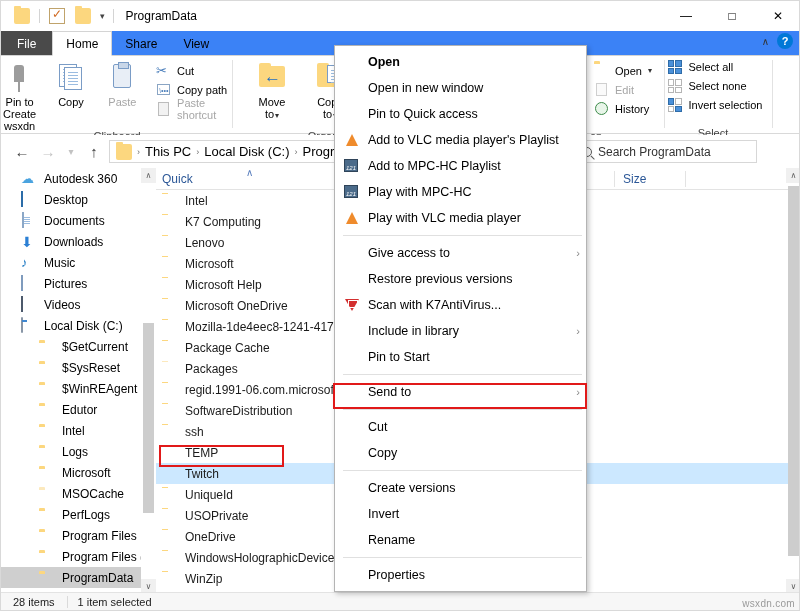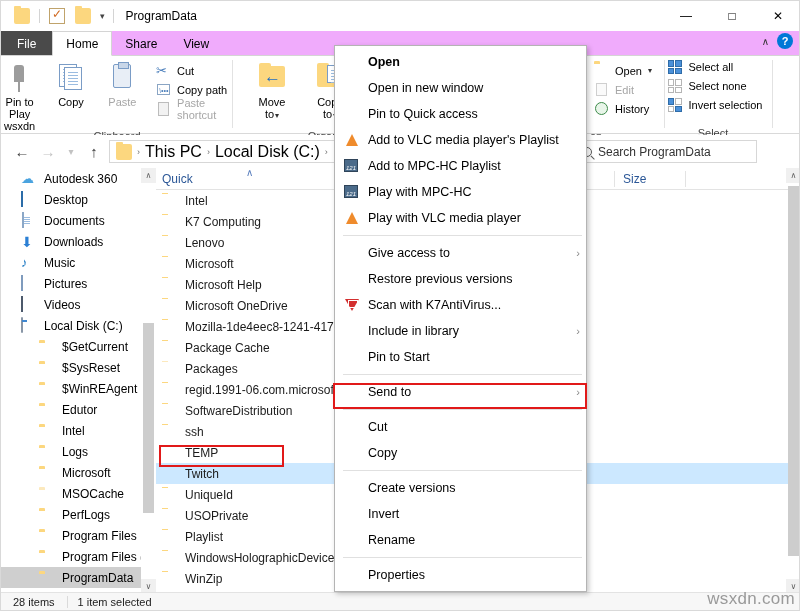--- a/index.html
+++ b/index.html
@@ -57,21 +57,21 @@
     display: flex; align-items: stretch;
   }
   .wc {
     width: 46px; display: flex; align-items: center; justify-content: center;
     font-size: 12px; color: #000;
   }
 
   
   .tabstrip {
     position: absolute; left: 0; top: 30px; width: 800px; height: 25px;
-    background: #f0abfc; display: flex; align-items: flex-end;
+    background: #3b82f6; display: flex; align-items: flex-end;
   }
   .tab {
     height: 25px; padding: 0 13px; font-size: 12px; color: #000;
     display: flex; align-items: center; cursor: default;
   }
   .tab-file {
     background: #4a4a4a; color: #fff; padding: 0 16px; height: 25px;
   }
   .tab-active {
     background: #fff; border: 1px solid #d4d4d4; border-bottom: 1px solid #fff;
@@ -195,21 +195,21 @@
     width: 26px; height: 26px; display: flex; align-items: center; justify-content: center;
     font-size: 15px; color: #3d3d3d;
   }
   .navbtn.dis { color: #c2c2c2; }
   .navbtn.small { width: 20px; font-size: 10px; }
   .pathbox {
     flex: 1; height: 23px; margin: 0 4px 0 2px; border: 1px solid #d7d7d7;
     background: #fff; display: flex; align-items: center; padding: 0 5px;
     max-width: 462px;
   }
-  .crumb { font-size: 16px; color: #000; padding: 0 4px; }
+  .crumb { font-size: 13px; color: #000; padding: 0 4px; }
   .crumb-sep { font-size: 9px; color: #6d6d6d; padding: 0 1px; }
   .searchbox {
     width: 182px; height: 23px; margin-right: 8px; border: 1px solid #d7d7d7;
     background: #fff; display: flex; align-items: center; padding: 0 6px; gap: 6px;
   }
   .search-ph { font-size: 12px; color: #333; }
   .magnifier {
     width: 10px; height: 10px; border: 1.4px solid #5a5a5a; border-radius: 50%;
     position: relative; display: inline-block; flex: none;
   }
@@ -372,21 +372,21 @@
   }
 
   
   .hl {
     position: absolute; border: 2.5px solid #e11919; z-index: 60; pointer-events: none;
   }
   .hl-delete { left: 332px; top: 382px; width: 254px; height: 26px; }
   .hl-twitch { left: 158px; top: 444px; width: 125px; height: 22px; }
 
   .watermark {
-    position: absolute; right: 4px; bottom: 1px; font-size: 17px;
+    position: absolute; right: 4px; bottom: 1px; font-size: 10px;
     color: #9a9a9a; z-index: 70; letter-spacing: 0.3px;
   }
 </style>
 </head>
 <body>
 
 <div id="app">
 
   <div class="titlebar">
     <div class="qat">
@@ -418,21 +418,21 @@
 
   <div class="ribbon">
 
     <div class="rgroup" style="left:0; width:232px;">
       <div class="rgroup-items">
         <div class="bigbtn">
           <span class="ico ico-pin">
               <i class="pinshape"></i>
             </span>
           <span class="lbl">
-            <span>Pin to Play</span><br>
+            <span>Pin to Create</span><br>
             <span>wsxdn</span>
           </span>
         </div>
         <div class="bigbtn">
           <span class="ico ico-copy">
             <i class="docshape" style="left:4px; top:3px;"></i>
             <i class="docshape" style="left:9px; top:6px;"></i>
           </span>
           <span class="lbl">Copy</span>
         </div>
@@ -834,21 +834,21 @@
               <span class="fileicon"><i class="fi-folder"></i></span>
               <span>USOPrivate</span>
             </div>
             <div class="fdate">07-Aug-21 1:40 AM</div>
             <div class="ftype">File folder</div>
             <div class="fsize"></div>
           </div>
           <div class="frow">
             <div class="fname">
               <span class="fileicon"><i class="fi-folder"></i></span>
-              <span>Playlist</span>
+              <span>OneDrive</span>
             </div>
             <div class="fdate">07-Dec-19 2:44 PM</div>
             <div class="ftype">File folder</div>
             <div class="fsize"></div>
           </div>
           <div class="frow">
             <div class="fname">
               <span class="fileicon"><i class="fi-folder"></i></span>
               <span>WindowsHolographicDevices</span>
             </div>

